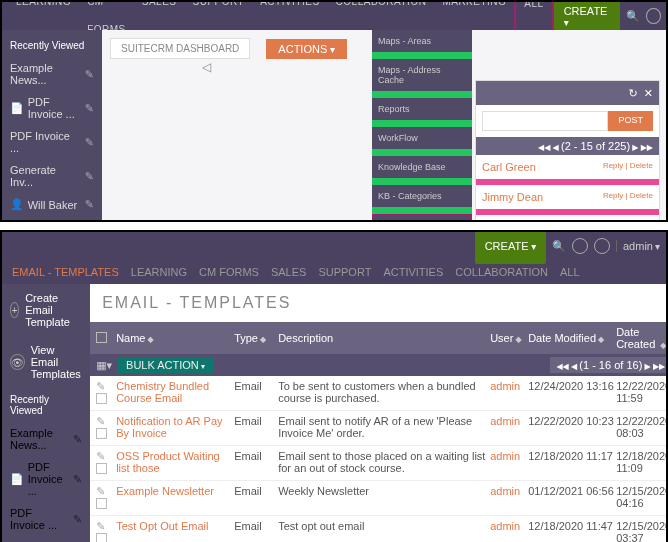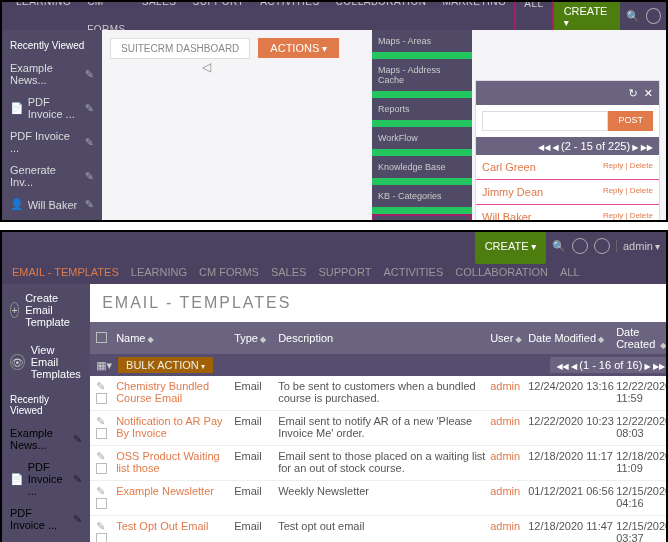--- a/index.html
+++ b/index.html
@@ -12,55 +12,55 @@
 .topright{margin-left:auto;display:flex;align-items:center;gap:6px}
 .btn-create{background:#4d7c0f;color:#fff;padding:12px 10px;font-size:10px;border-radius:2px}
 .icon-sm{width:16px;height:16px;border:1px solid #aaa;border-radius:50%;display:inline-block}
 .admin{color:#ccc;font-size:10px;display:flex;align-items:center;gap:2px;border-left:1px solid #666;padding-left:6px}
 .body-row{display:flex;position:relative}
 .sidebar{width:100px;background:#504a66;color:#ddd;padding:4px 0;min-height:190px}
 .side-title{font-size:10px;font-weight:normal;padding:6px 8px;color:#fff}
 .side-item{display:flex;align-items:center;padding:5px 8px;font-size:10px;gap:4px}
 .side-item .pencil{margin-left:auto;opacity:0.6}
 .main{flex:1;background:#f5f5f7;position:relative;overflow:hidden}
-.crumb-bar{display:flex;align-items:flex-start;padding:8px;gap:8px}
+.crumb-bar{display:flex;align-items:center;padding:8px;gap:16px}
 .crumb{background:#fff;border:1px solid #ddd;padding:4px 10px;font-size:10px;color:#888}
 .actions-btn{background:#e07a4a;color:#fff;padding:4px 12px;font-size:10px}
 .caret-left{position:absolute;left:100px;top:30px;color:#888;font-size:12px}
 .dropdown{position:absolute;left:370px;top:0;width:100px;background:#504a66;z-index:5}
 .dropdown div{color:#ccc;font-size:9px;padding:6px 6px;border-bottom:7px solid #22c55e}
 .dropdown div.hl{border:2px solid #a0206c;padding:4px 6px}
 .side-popup{position:absolute;right:6px;top:50px;width:185px;background:#fff;border:1px solid #ddd;z-index:3}
 .popup-hdr{background:#6b6480;height:24px;display:flex;justify-content:flex-end;align-items:center;padding:0 6px;gap:6px;color:#fff}
 .popup-post{display:flex;padding:6px;gap:0}
 .post-input{flex:1;border:1px solid #ddd;height:20px}
 .post-btn{background:#e07a4a;color:#fff;padding:4px 10px;font-size:9px}
 .popup-pager{background:#6b6480;color:#fff;font-size:8px;padding:3px 6px;text-align:right}
-.popup-row{display:flex;padding:6px;border-bottom:1px solid #ec4899;font-size:9px}
+.popup-row{display:flex;padding:6px;border-bottom:6px solid #ec4899;font-size:9px}
 .popup-row .nm{color:#e07a4a}
 .popup-row .act{margin-left:auto;color:#e07a4a;font-size:8px}
 
 .crumb2{background:#4a4260;padding:6px 10px;color:#999;font-size:10px;display:flex;align-items:center}
 .crumb2 .active{color:#e07a4a;margin-right:12px}
 .crumb2 span{margin-right:12px}
 .side2{width:128px;background:#504a66;min-height:310px}
 .create-tpl{display:flex;align-items:center;gap:6px;padding:8px;color:#fff;font-size:10px}
 .circ{width:16px;height:16px;border:1px solid #888;border-radius:50%;display:flex;align-items:center;justify-content:center;color:#ccc;font-size:10px}
 .main2{flex:1;background:#fff}
 .pg-title{color:#888;font-size:16px;letter-spacing:2px;padding:10px 12px}
 .tbl-hdr{background:#6b6480;color:#fff;display:flex;padding:4px 6px;font-size:10px;align-items:center}
 .col-chk{width:20px}
 .col-name{width:118px}
 .col-type{width:44px}
 .col-desc{width:212px}
 .col-user{width:38px}
 .col-mod{width:88px}
 .col-cre{flex:1}
 .sub-hdr{background:#564e6e;display:flex;padding:3px 6px;align-items:center}
-.bulk{background:#a16207;color:#eee;font-size:8px;padding:2px 8px}
+.bulk{background:#0f766e;color:#eee;font-size:8px;padding:2px 8px}
 .pager2{margin-left:auto;background:#6b6480;color:#fff;font-size:8px;padding:2px 6px}
 .row{display:flex;padding:4px 6px;border-bottom:1px solid #eee;font-size:9px;align-items:flex-start;min-height:24px}
 .row .col-name{color:#e07a4a}
 .row .col-user{color:#e07a4a}
 .row .col-desc{color:#555}
 .row .col-type,.row .col-mod,.row .col-cre{color:#555}
 .chk{width:11px;height:11px;border:1px solid #bbb;display:inline-block}
 .pencil2{width:12px;color:#aaa;margin-right:4px}
 .diamond{color:#ccc;font-size:8px;margin-left:2px}
 </style>

